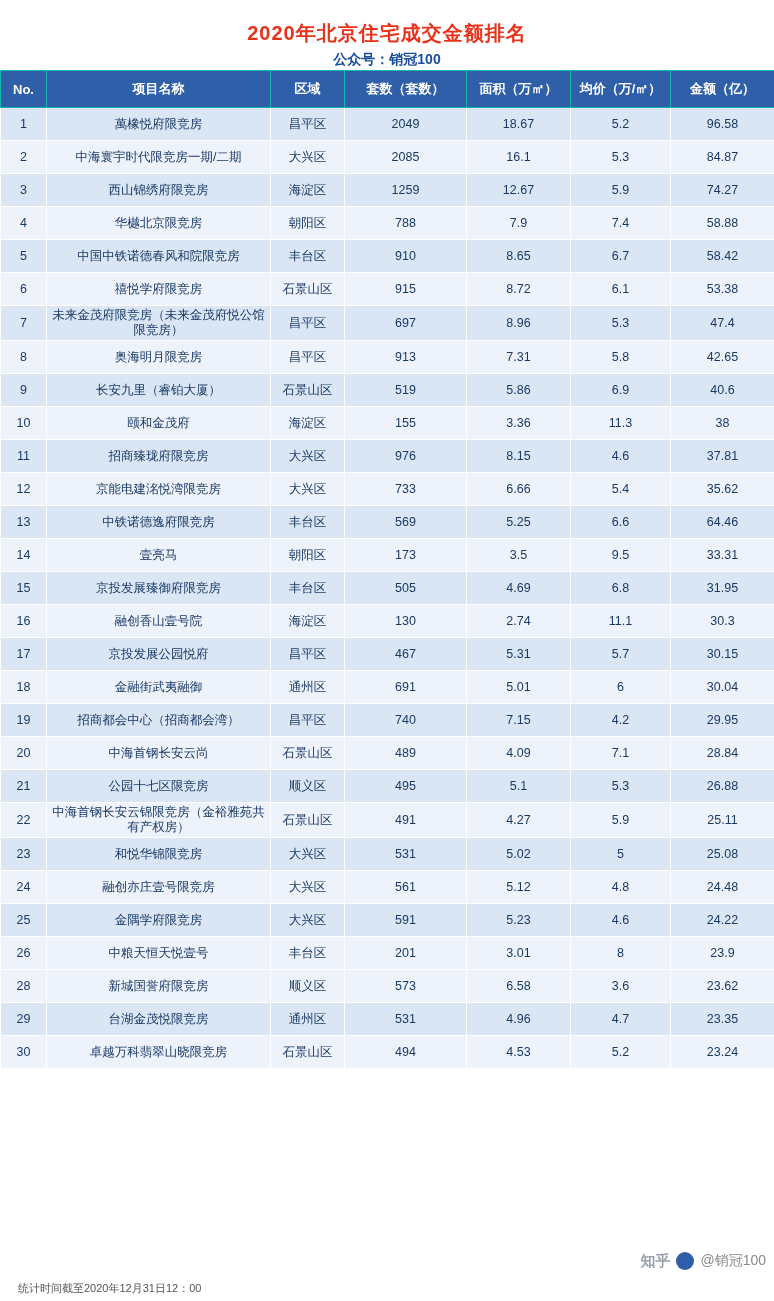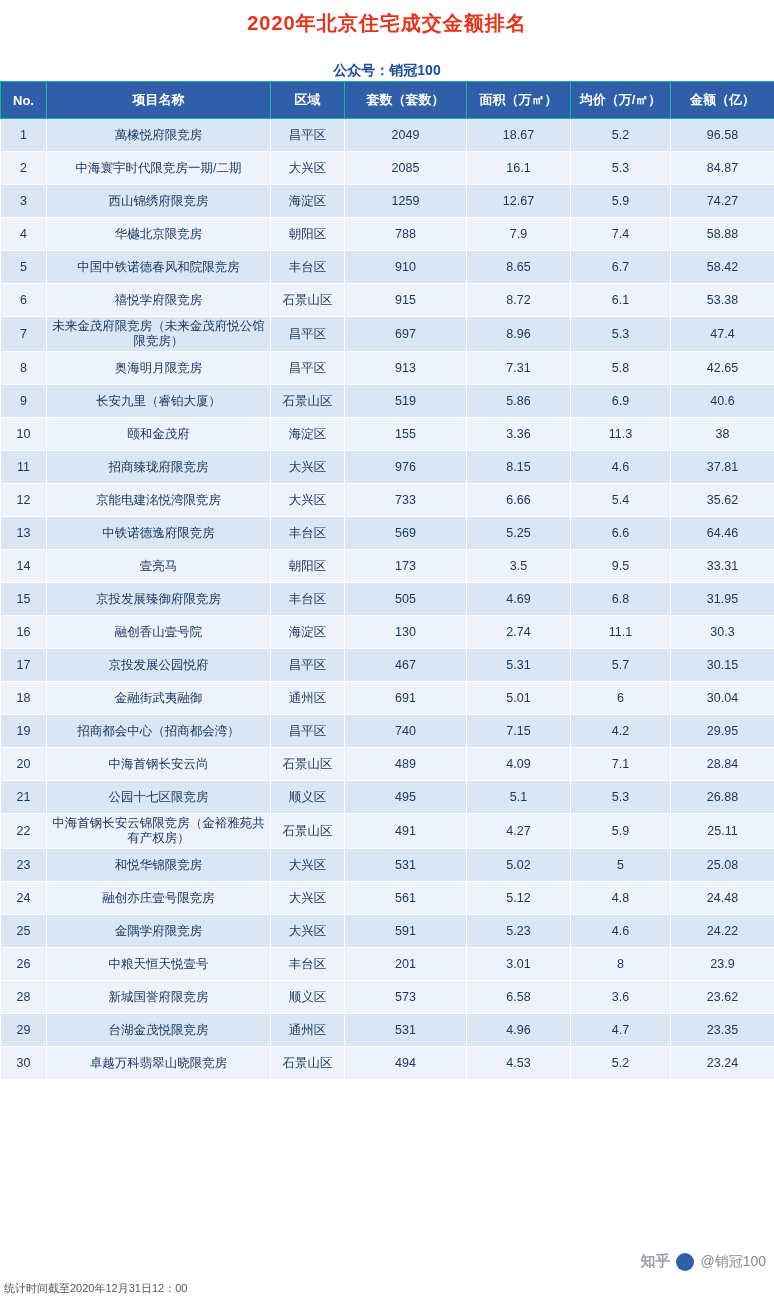--- a/index.html
+++ b/index.html
@@ -15,37 +15,36 @@
     position: relative;
   }
   .page {
     position: relative;
     width: 774px;
     height: 1301px;
     overflow: hidden;
   }
   .title-block {
     text-align: center;
-    padding-top: 10px;
+    padding-top: 20px;
     border-radius: 28px;
   }
   .main-title {
     color: #e8321a;
     font-size: 20px;
     font-weight: bold;
     letter-spacing: 1px;
     line-height: 26px;
   }
   .sub-title {
     color: #1a4fa0;
     font-size: 14px;
     font-weight: bold;
     line-height: 22px;
     padding-top: 2px;
-    margin-top: 21px;
   }
   .watermark {
     position: absolute;
     top: 300px;
     left: 0;
     width: 774px;
     text-align: center;
     pointer-events: none;
     z-index: 0;
   }
@@ -113,29 +112,29 @@
   .footer {
     position: absolute;
     left: 0;
     bottom: 0;
     width: 774px;
     height: 26px;
     background: #ffffff;
     font-size: 11px;
     color: #555555;
     line-height: 26px;
-    padding-left: 4px;
+    padding-left: 18px;
     box-sizing: border-box;
   }
   .zhihu {
     position: absolute;
     right: 8px;
     bottom: 30px;
     display: flex;
-    align-items: flex-end;
+    align-items: flex-start;
     gap: 6px;
     color: #8a8a8a;
     font-size: 14px;
     z-index: 3;
   }
   .zhihu .logo {
     font-size: 15px;
     color: #9aa3ad;
     font-weight: bold;
   }

